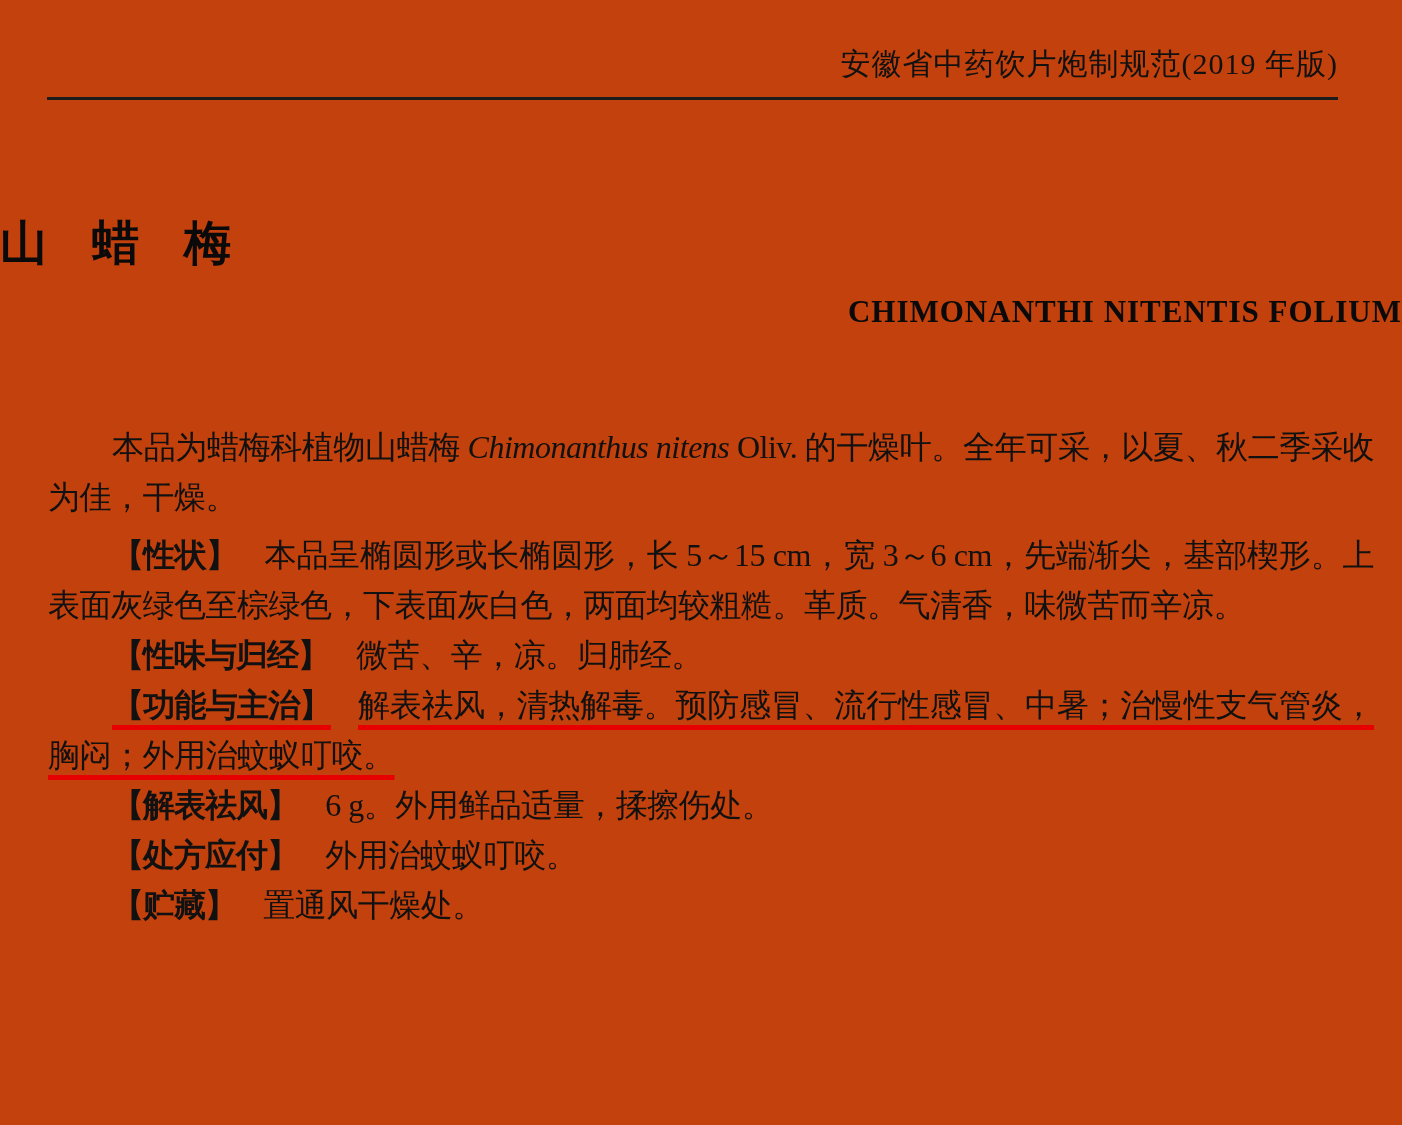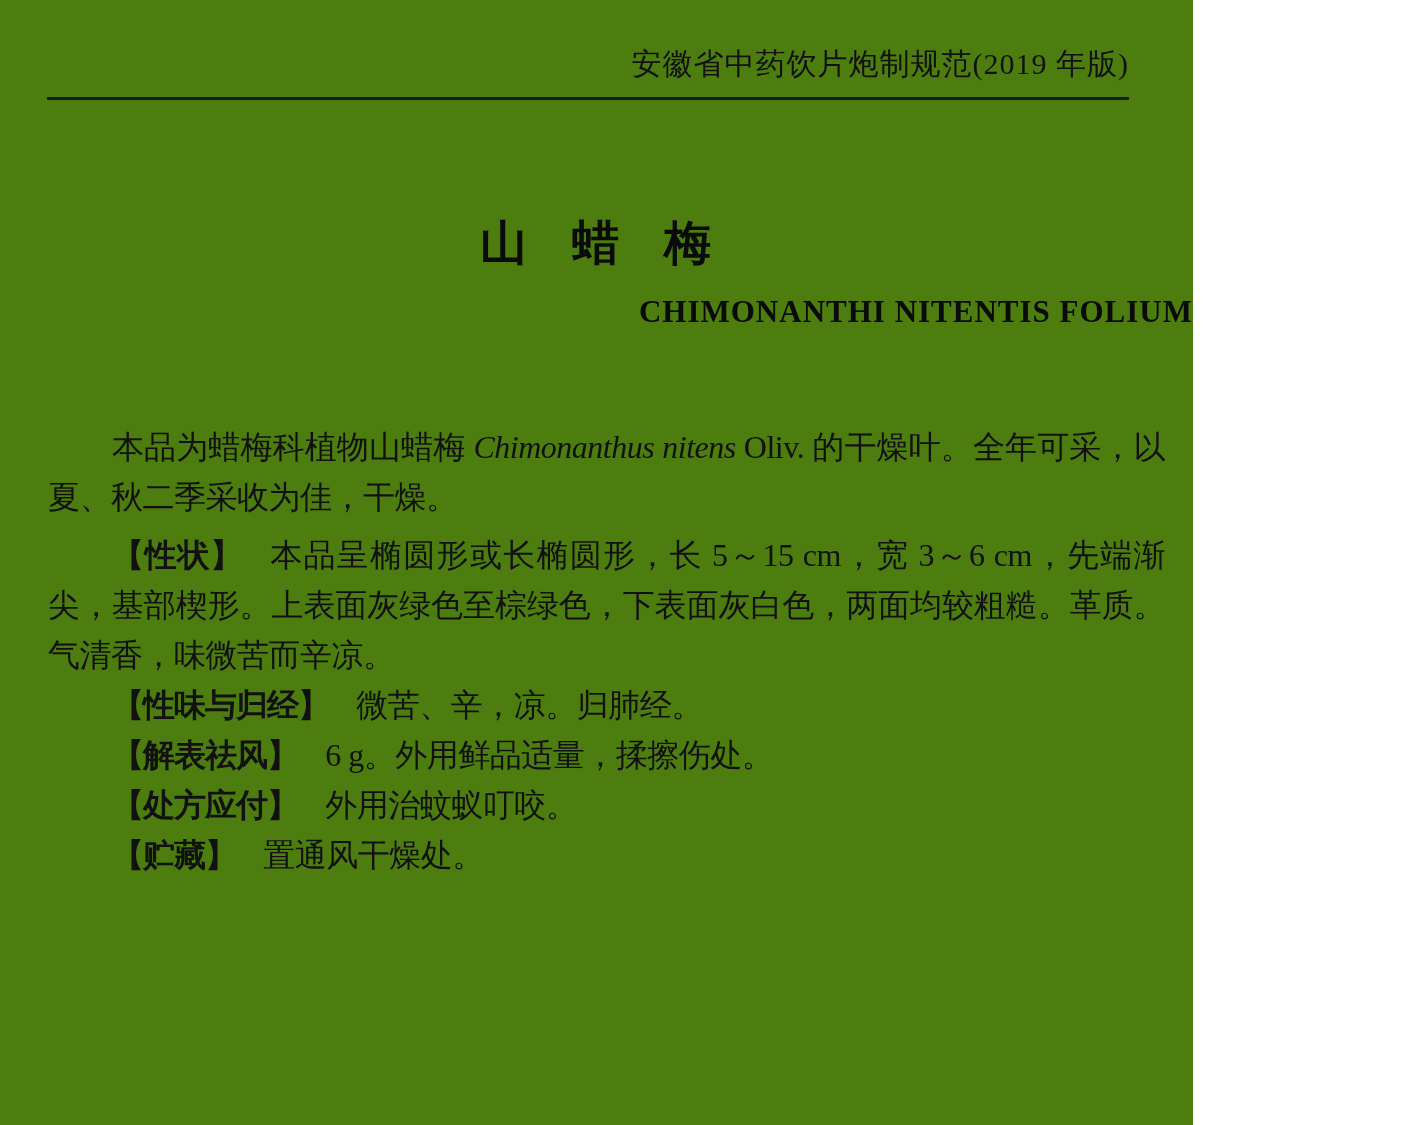--- a/index.html
+++ b/index.html
@@ -2,43 +2,42 @@
 <html><head>
 <meta charset="utf-8">
 <style>
   html, body {
     margin: 0;
     padding: 0;
     background: #ffffff;
   }
   .page {
     position: relative;
-    width: 1193px;
+    width: 1402px;
     height: 1125px;
-    background: #4d7c0f;
+    background: #c2410c;
     color: #111111;
     overflow: hidden;
     font-family: "Liberation Serif", "DejaVu Serif", serif;
   }
   
   .running-header {
     margin: 0 64px 0 47px;
     padding-top: 44px;
     padding-bottom: 12px;
     border-bottom: 3px solid #1c1c1c;
     text-align: right;
     font-size: 30px;
     letter-spacing: 1px;
     font-family: "Liberation Serif", "DejaVu Serif", serif;
     color: #111111;
   }
   
   .title-cn {
     margin-top: 112px;
-    text-align: center;
     font-family: "Liberation Sans", "DejaVu Sans", sans-serif;
     font-weight: bold;
     font-size: 47px;
     word-spacing: 28px;
     letter-spacing: 2px;
     color: #0a0a0a;
   }
   .title-pinyin {
     margin-top: 44px;
     text-align: center;
@@ -107,20 +106,21 @@
 
   <div class="body-text">
 
     <p class="intro"><span>本品为蜡梅科植物山蜡梅 </span><span class="species">Chimonanthus nitens</span><span> Oliv. 的干燥叶。全年可采，以夏、秋二季采收为佳，干燥。</span></p>
 
 
     <p><span class="label">【性状】</span><span>本品呈椭圆形或长椭圆形，长 5～15 cm，宽 3～6 cm，先端渐尖，基部楔形。上表面灰绿色至棕绿色，下表面灰白色，两面均较粗糙。革质。气清香，味微苦而辛凉。</span></p>
 
     <p><span class="label">【性味与归经】</span><span>微苦、辛，凉。归肺经。</span></p>
 
+    <p><span class="red-underline"><span class="label">【功能与主治】</span><span>解表祛风，清热解毒。预防感冒、流行性感冒、中暑；治慢性支气管炎，胸闷；外用治蚊蚁叮咬。</span></span></p>
 
     <p><span class="label">【解表祛风】</span><span>6 g。外用鲜品适量，揉擦伤处。</span></p>
 
     <p><span class="label">【处方应付】</span><span>外用治蚊蚁叮咬。</span></p>
 
     <p><span class="label">【贮藏】</span><span>置通风干燥处。</span></p>
 
   </div>
 
 </div>

